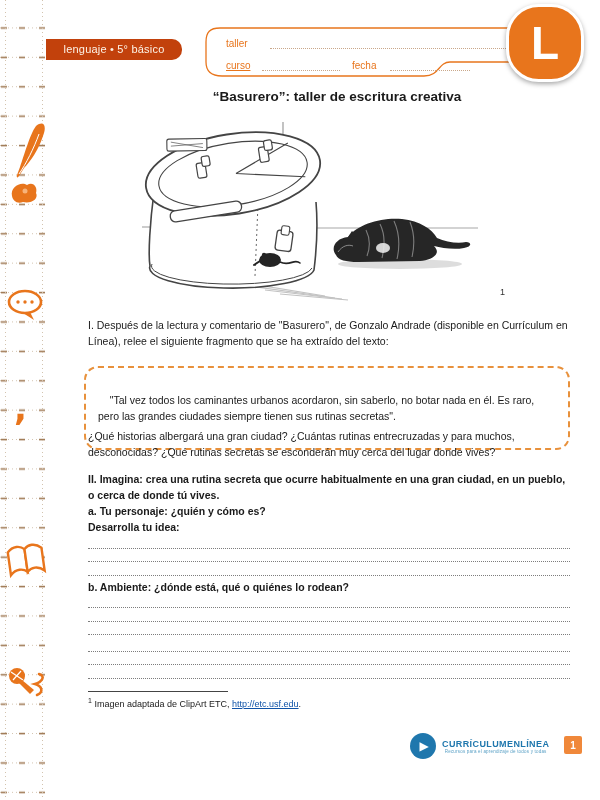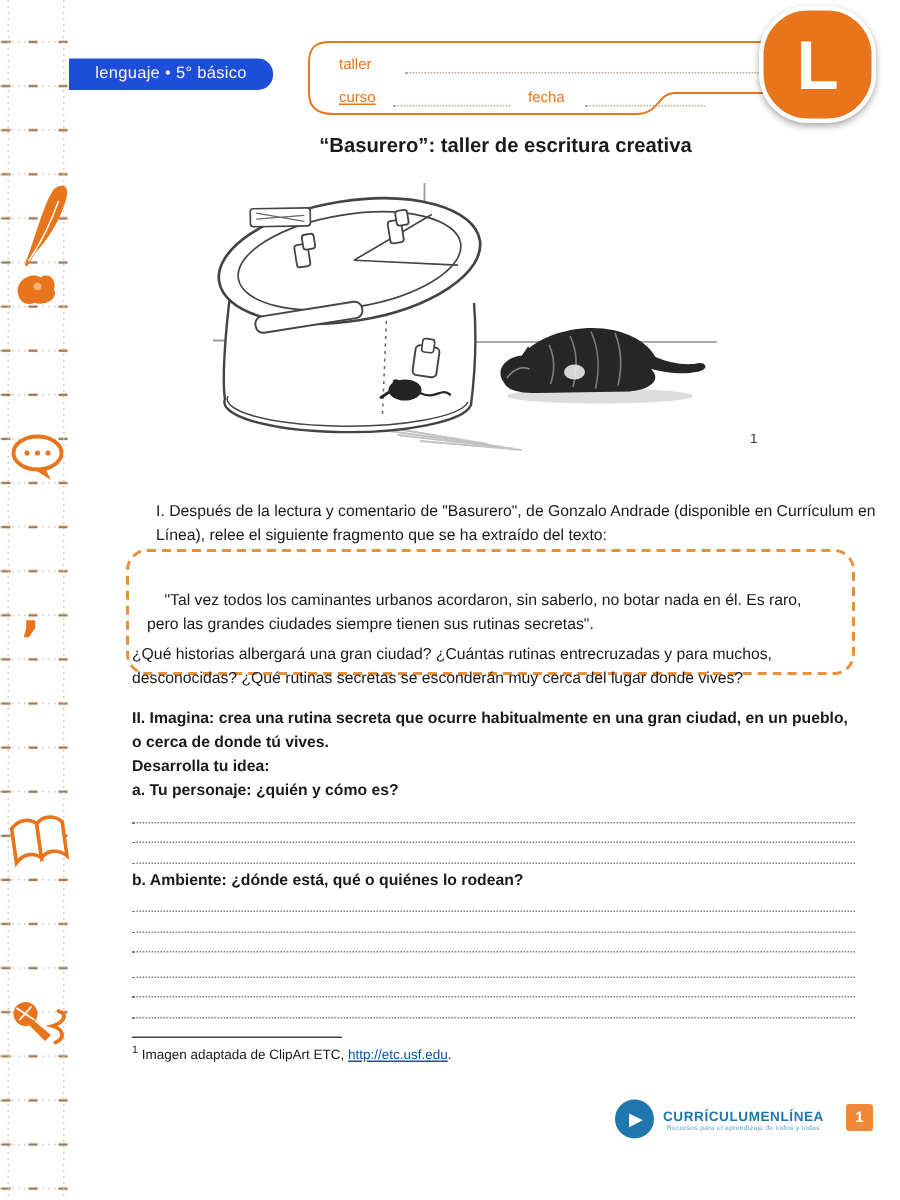--- a/index.html
+++ b/index.html
@@ -1,21 +1,21 @@
 <!DOCTYPE html>
 <html><head>
 <meta charset="utf-8">
 <style>
   html,body{margin:0;padding:0;background:#ffffff;}
   .page{position:relative;width:600px;height:800px;background:#fff;overflow:hidden;
         font-family:"Liberation Sans",sans-serif;color:#1a1a1a;}
   .abs{position:absolute;}
 
   
-  .badge{left:46px;top:39px;width:136px;height:21px;background:#1d4ed8;color:#fdf3e7;
+  .badge{left:46px;top:39px;width:136px;height:21px;background:#c2410c;color:#fdf3e7;
          font-size:11px;line-height:21px;text-align:center;border-radius:0 10px 10px 0;
          letter-spacing:.2px;}
   .hdr-label{color:#e8751c;font-size:10px;}
   .hdr-dots{border-bottom:1.5px dotted #c9a78a;height:8px;}
   .logo-l{left:506px;top:4px;width:72px;height:72px;background:#e8751c;border:3px solid #fff;
           border-radius:42%;box-shadow:0 2px 5px rgba(0,0,0,.35);color:#fff;font-weight:bold;
           font-size:46px;display:flex;align-items:center;justify-content:center;}
 
   .title{left:60px;top:89px;width:554px;text-align:center;font-size:13.5px;font-weight:bold;}
 
@@ -174,32 +174,32 @@
       <path d="M 228,123 L 232,117 L 237,122 Z" fill="#262626"></path>
       <path d="M 246,116 C 250,124 250,134 247,142 M 260,110 C 265,120 265,132 262,144
                M 274,107 C 279,118 280,132 277,145 M 290,108 C 294,118 295,130 292,143" stroke="#7d7d7d" stroke-width="1.1" fill="none"></path>
       <ellipse cx="263" cy="134" rx="7" ry="5" fill="#e9e9e9" opacity="0.9"></ellipse>
       <path d="M 218,138 C 222,132 228,130 233,132" stroke="#8a8a8a" stroke-width="1" fill="none"></path>
     </g>
 
     <text x="380" y="181" font-size="9" fill="#333">1</text>
   </svg>
 
-  <p class="abs para" style="top:317px;margin:16px;">I. Después de la lectura y comentario de "Basurero", de Gonzalo Andrade (disponible en Currículum en Línea), relee el siguiente fragmento que se ha extraído del texto:</p>
+  <p class="abs para" style="top:317px;margin:0;">I. Después de la lectura y comentario de "Basurero", de Gonzalo Andrade (disponible en Currículum en Línea), relee el siguiente fragmento que se ha extraído del texto:</p>
 
   <div class="abs quote-box">
     <span>"Tal vez todos los caminantes urbanos acordaron, sin saberlo, no botar nada en él. Es raro,   pero las grandes ciudades siempre tienen sus rutinas secretas".</span>
   </div>
 
   <p class="abs para" style="top:428px;margin:0;">¿Qué historias albergará una gran ciudad? ¿Cuántas rutinas entrecruzadas y para muchos, desconocidas? ¿Qué rutinas secretas se esconderán muy cerca del lugar donde vives?</p>
 
   <div class="abs para task" style="top:471px;">
     <p>II. Imagina: crea una rutina secreta que ocurre habitualmente en una gran ciudad, en un pueblo, o cerca de donde tú vives.</p>
+    <p>a. Tu personaje: ¿quién y cómo es?</p>
     <p>Desarrolla tu idea:</p>
-    <p>a. Tu personaje: ¿quién y cómo es?</p>
     <div class="wgroup">
       <div class="wline"></div>
       <div class="wline"></div>
       <div class="wline"></div>
     </div>
     <p class="prompt">b. Ambiente: ¿dónde está, qué o quiénes lo rodean?</p>
     <div class="wgroup">
       <div class="wline"></div>
       <div class="wline"></div>
       <div class="wline"></div>

